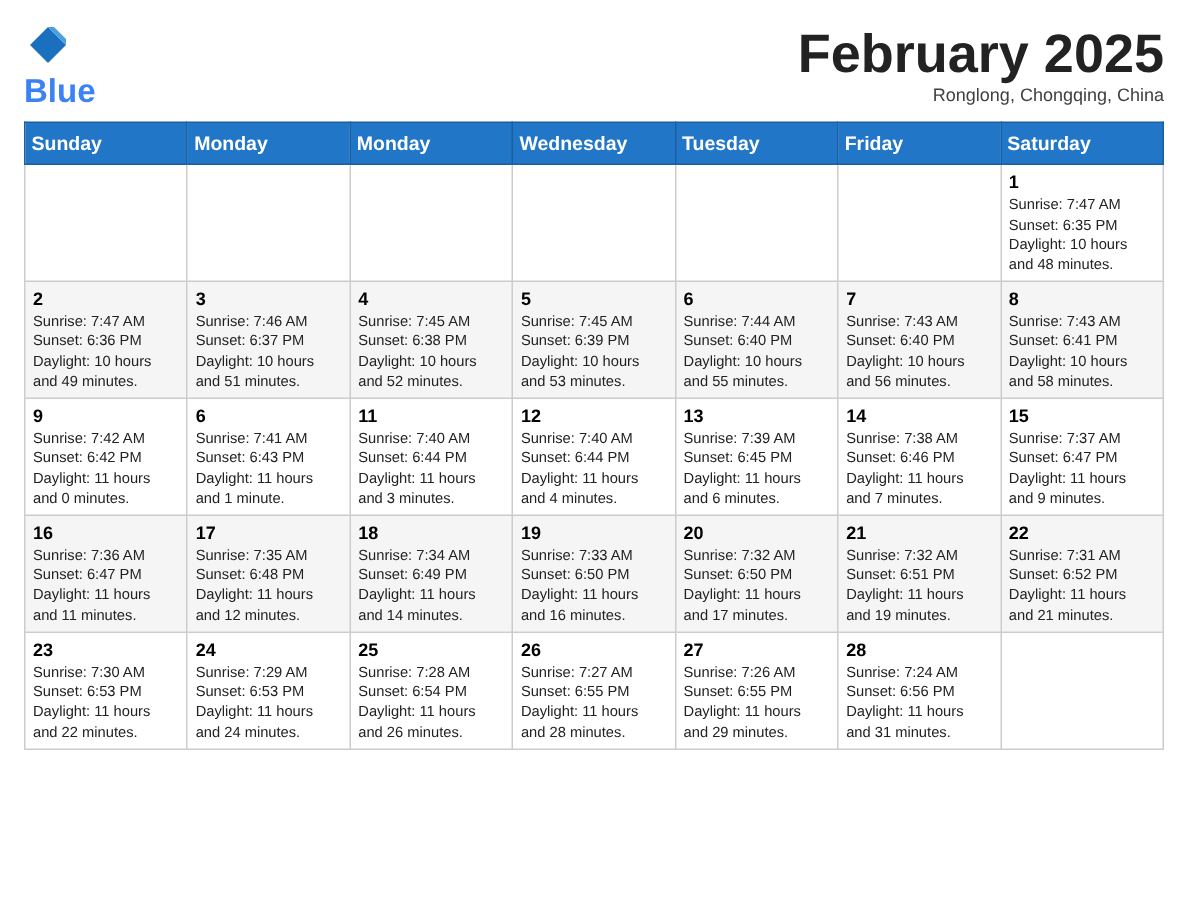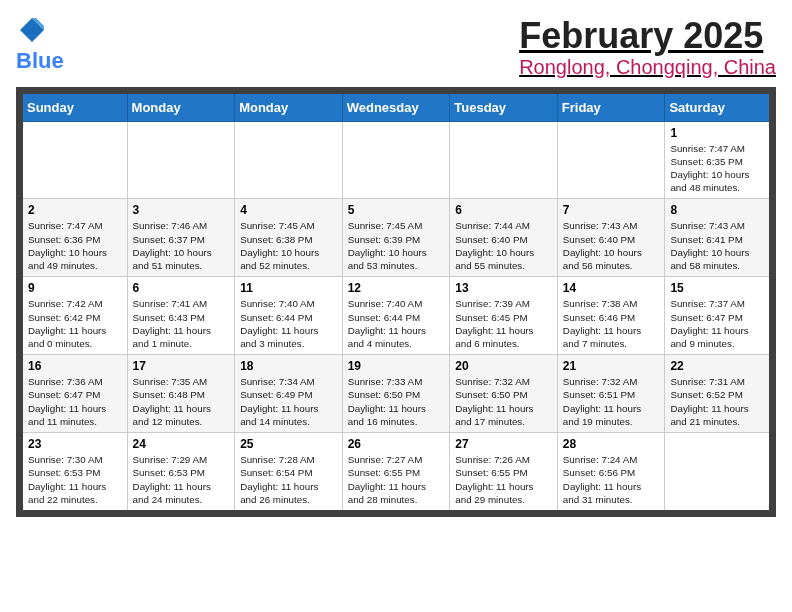--- a/index.html
+++ b/index.html
@@ -26,37 +26,36 @@
       line-height: 1.1;
     }
     .logo-general { color: #333; }
     .logo-blue { color: #3b82f6; }
     .logo-icon {
       width: 28px;
       height: 28px;
       margin-left: 2px;
     }
     .title-area {
-      text-align: left;
-      text-decoration: underline;
+      text-align: right;
     }
     .month-title {
       font-size: 36px;
       font-weight: bold;
       color: #222;
       line-height: 1.1;
     }
     .subtitle {
-      font-size: 20px;
-      color: #be185d;
+      font-size: 12px;
+      color: #404040;
     }
     .calendar {
       width: 100%;
       border-collapse: collapse;
-      border: 7px solid #404040;
+      border: 1px solid #404040;
     }
     .calendar th {
       background-color: #2176c7;
       color: #fff;
       font-size: 13px;
       font-weight: bold;
       padding: 6px 4px;
       text-align: left;
       border: 1px solid #1a5fa0;
     }

